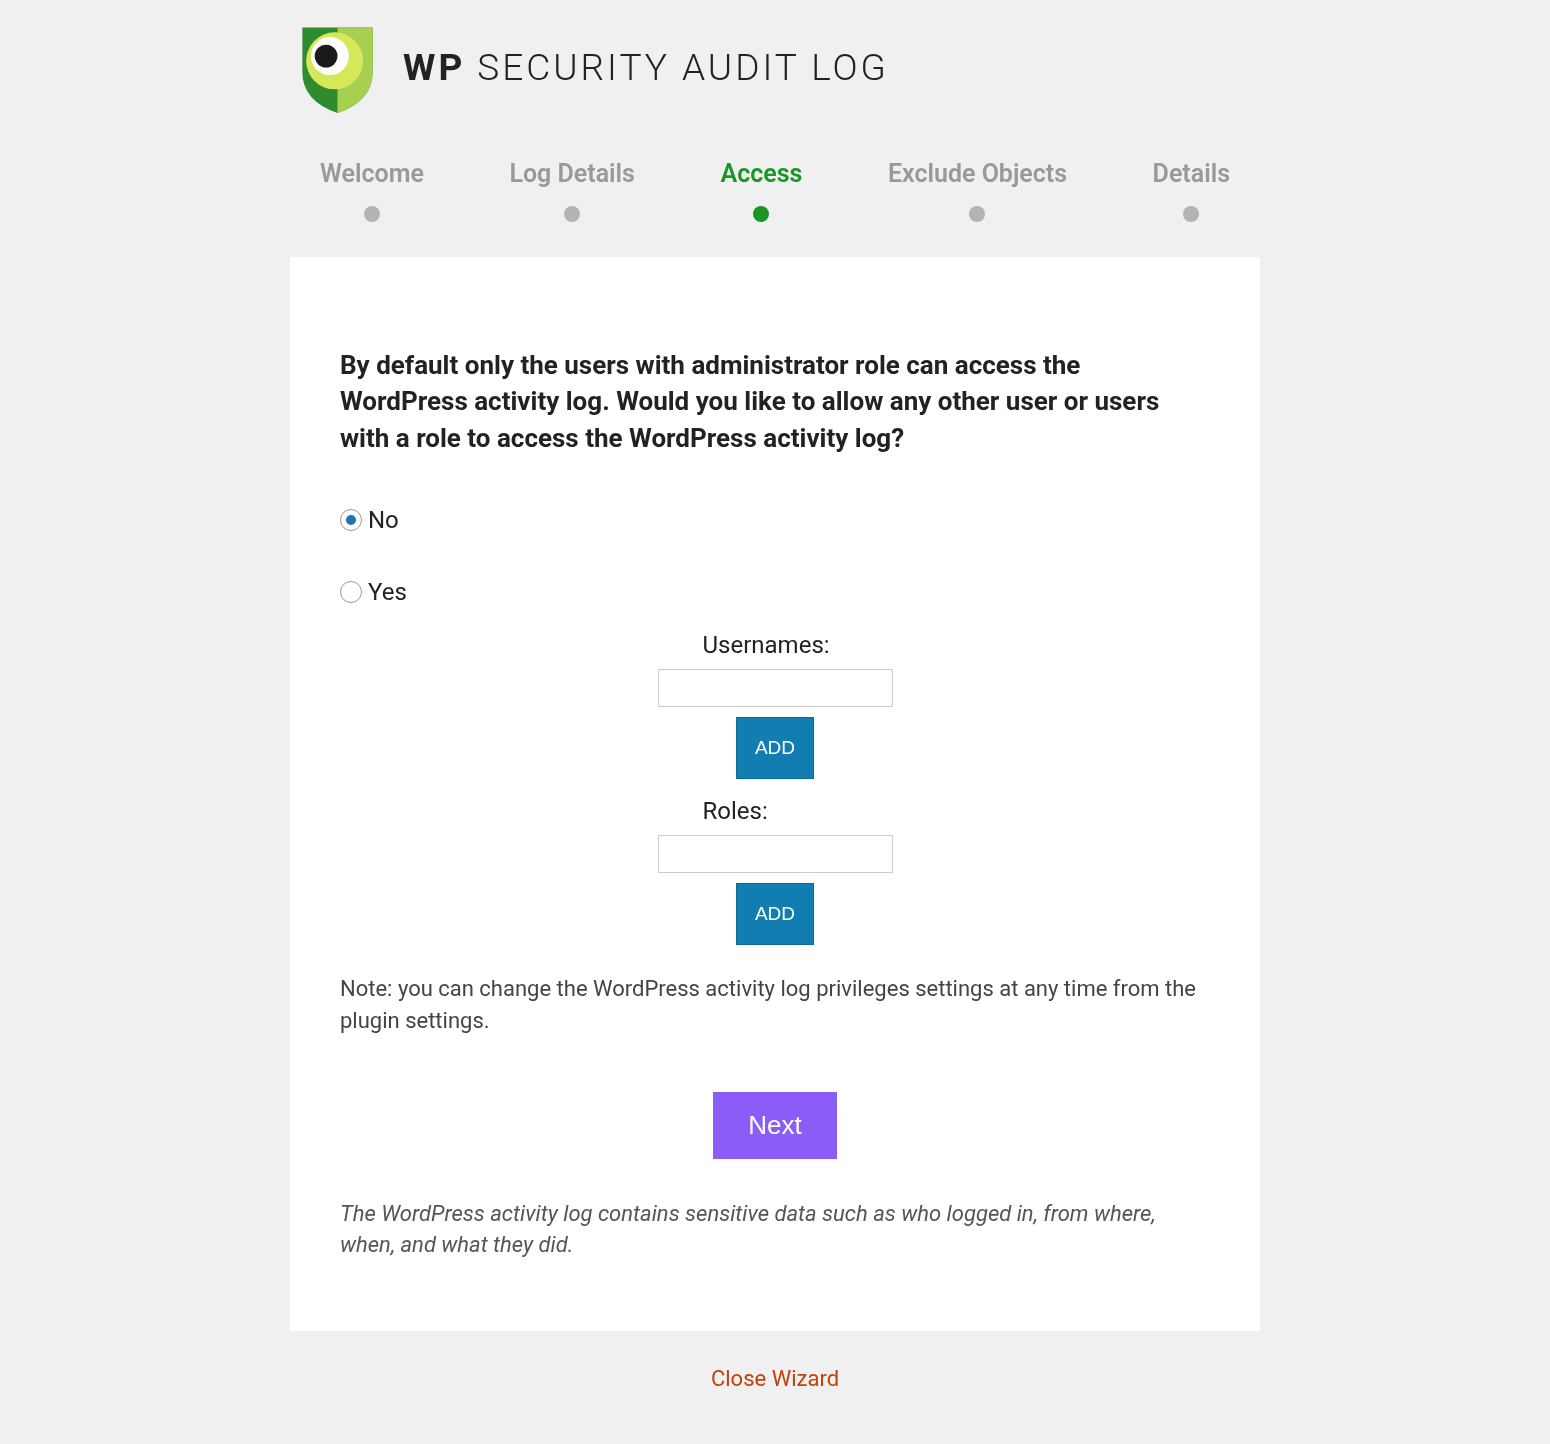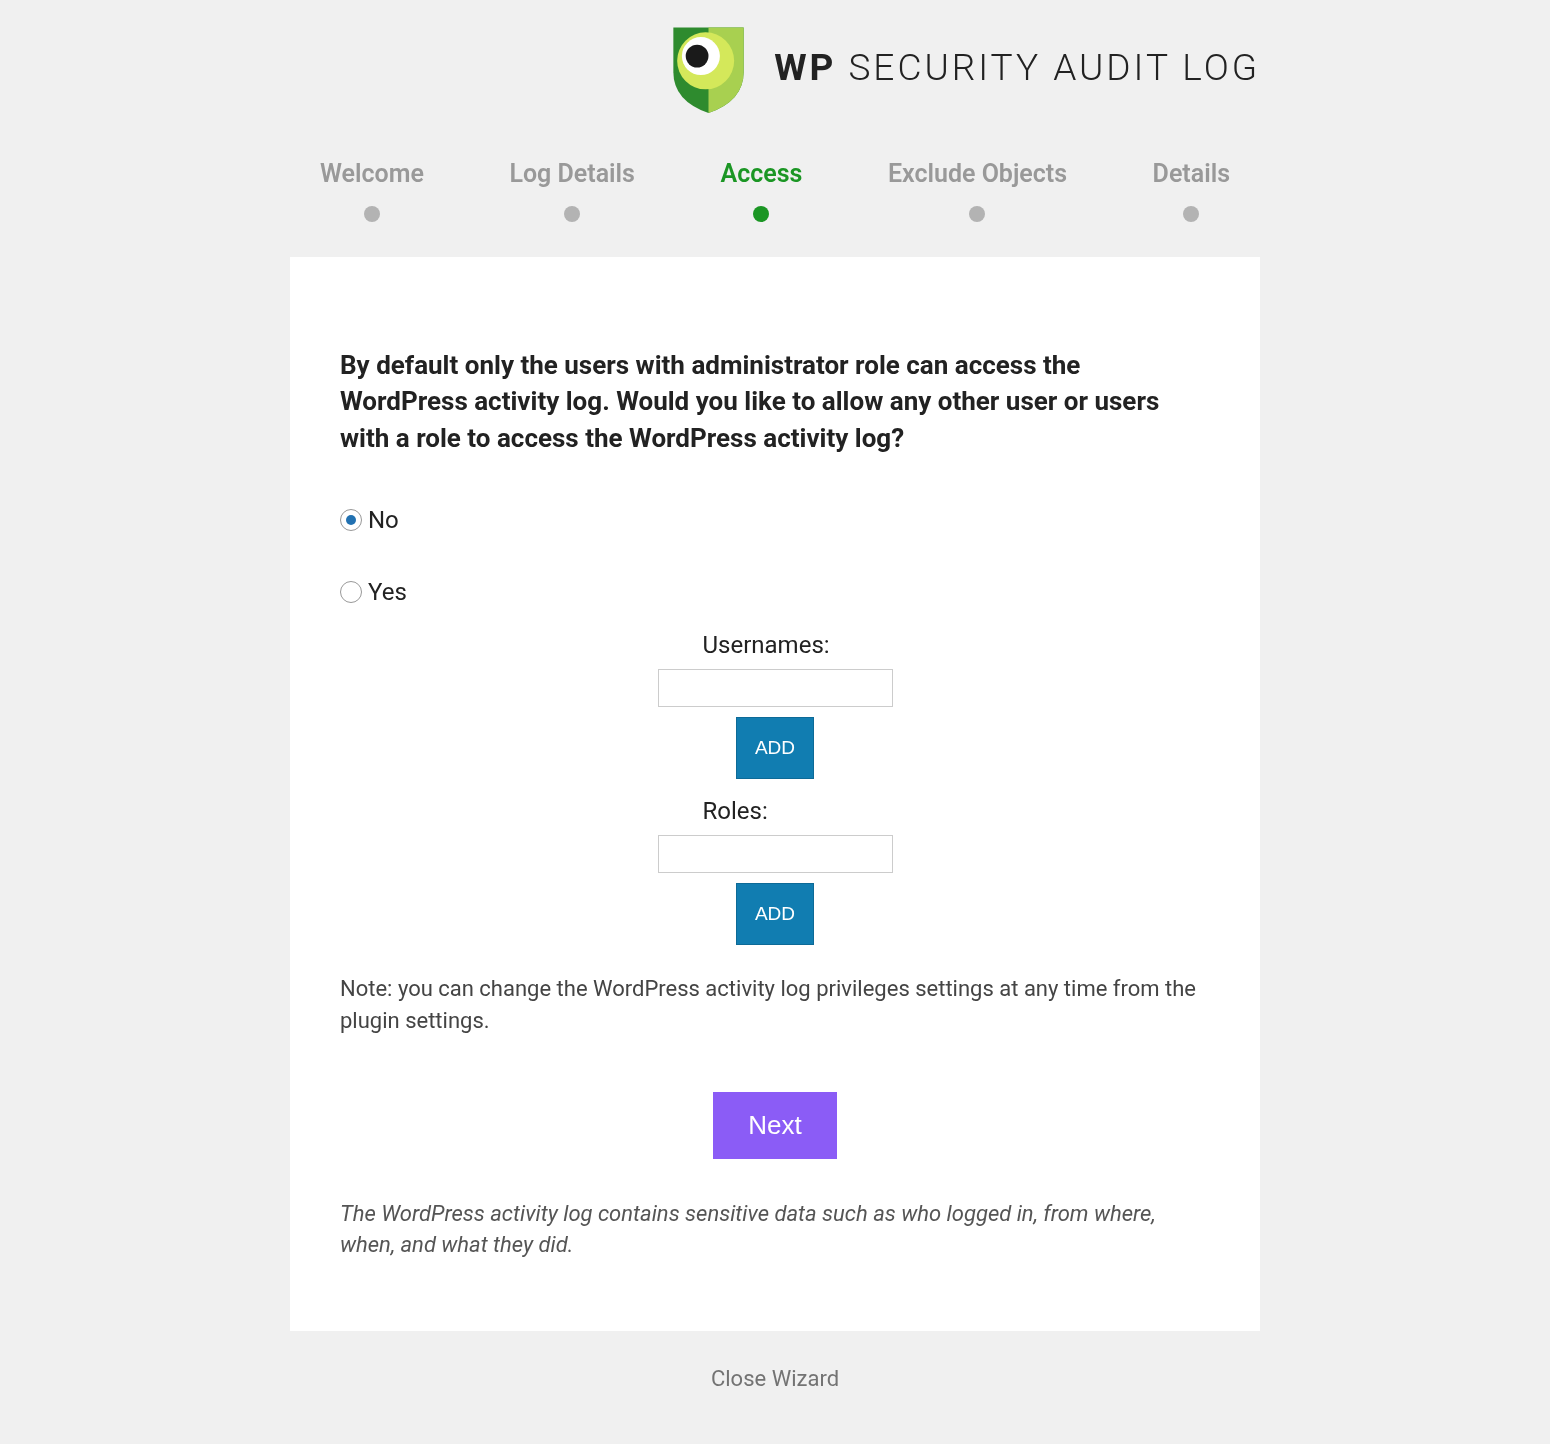--- a/index.html
+++ b/index.html
@@ -11,21 +11,21 @@
       font-family: -apple-system, BlinkMacSystemFont, "Segoe UI", Roboto, Helvetica, Arial, sans-serif;
       background-color: #f0f0f0;
       padding: 20px 0 40px;
     }
     .container {
       max-width: 1100px;
       margin: 0 auto;
       padding: 0 65px;
     }
     .logo-wrapper {
-      text-align: right;
+      text-align: left;
       margin-bottom: 40px;
       margin-top: 0;
     }
     .logo {
       display: inline-flex;
       align-items: center;
       gap: 18px;
     }
     .logo-shield {
       width: 95px;
@@ -168,21 +168,21 @@
     .caption {
       font-size: 22px;
       font-style: italic;
       color: #555;
       line-height: 1.4;
     }
     .close-link {
       text-align: center;
     }
     .close-link a {
-      color: #737373;
+      color: #c2410c;
       font-size: 22px;
       text-decoration: none;
       cursor: pointer;
     }
   </style>
 </head>
 <body>
 
 <div class="container">
 

